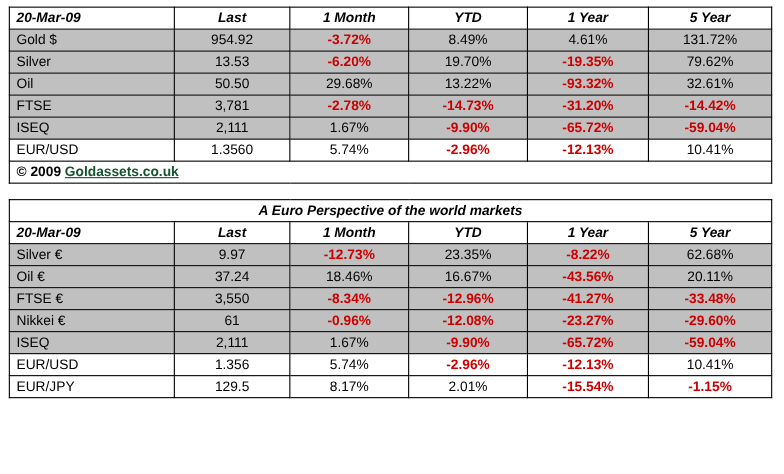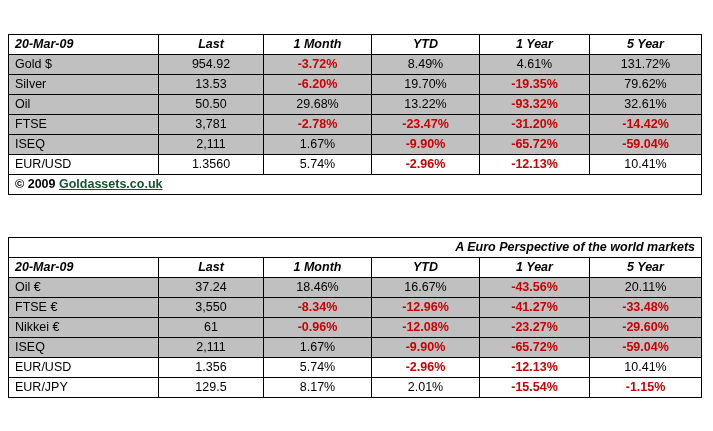--- a/index.html
+++ b/index.html
@@ -20,21 +20,20 @@
     width: 713px;
     height: 431px;
     box-sizing: border-box;
     padding: 6px 8px 0 8px;
   }
   table.tbl {
     border-collapse: collapse;
     table-layout: fixed;
     width: 693px;
     border: 1px solid #000000;
-    margin-top: 28px;
   }
   table.tbl td, table.tbl th {
     border: 1px solid #000000;
     padding: 1px 6px;
     font-size: 12.5px;
     line-height: 15px;
     height: 17px;
     white-space: nowrap;
     overflow: hidden;
   }
@@ -56,21 +55,21 @@
   }
   td.lbl { text-align: left; }
   td.num { text-align: center; }
   td.neg { color: #cc0000; font-weight: bold; }
   tr.shade td { background: #c0c0c0; }
   tr.plain td { background: #ffffff; }
 
   .title-row td {
     font-weight: bold;
     font-style: italic;
-    text-align: right;
+    text-align: center;
     background: #ffffff;
   }
   .footer-row td {
     text-align: left;
     background: #ffffff;
     font-size: 12.5px;
     font-weight: bold;
   }
   .footer-row .link {
     color: #14532d;
@@ -128,21 +127,21 @@
             <td class="num">50.50</td>
             <td class="num">29.68%</td>
             <td class="num">13.22%</td>
             <td class="num neg">-93.32%</td>
             <td class="num">32.61%</td>
           </tr>
           <tr class="shade">
             <td class="lbl">FTSE</td>
             <td class="num">3,781</td>
             <td class="num neg">-2.78%</td>
-            <td class="num neg">-23.47%</td>
+            <td class="num neg">-14.73%</td>
             <td class="num neg">-31.20%</td>
             <td class="num neg">-14.42%</td>
           </tr>
           <tr class="shade">
             <td class="lbl">ISEQ</td>
             <td class="num">2,111</td>
             <td class="num">1.67%</td>
             <td class="num neg">-9.90%</td>
             <td class="num neg">-65.72%</td>
             <td class="num neg">-59.04%</td>
@@ -176,20 +175,28 @@
           </tr>
           <tr class="hdr">
             <td class="first">20-Mar-09</td>
             <td class="">Last</td>
             <td class="">1 Month</td>
             <td class="">YTD</td>
             <td class="">1 Year</td>
             <td class="">5 Year</td>
           </tr>
           <tr class="shade">
+            <td class="lbl">Silver €</td>
+            <td class="num">9.97</td>
+            <td class="num neg">-12.73%</td>
+            <td class="num">23.35%</td>
+            <td class="num neg">-8.22%</td>
+            <td class="num">62.68%</td>
+          </tr>
+          <tr class="shade">
             <td class="lbl">Oil €</td>
             <td class="num">37.24</td>
             <td class="num">18.46%</td>
             <td class="num">16.67%</td>
             <td class="num neg">-43.56%</td>
             <td class="num">20.11%</td>
           </tr>
           <tr class="shade">
             <td class="lbl">FTSE €</td>
             <td class="num">3,550</td>

